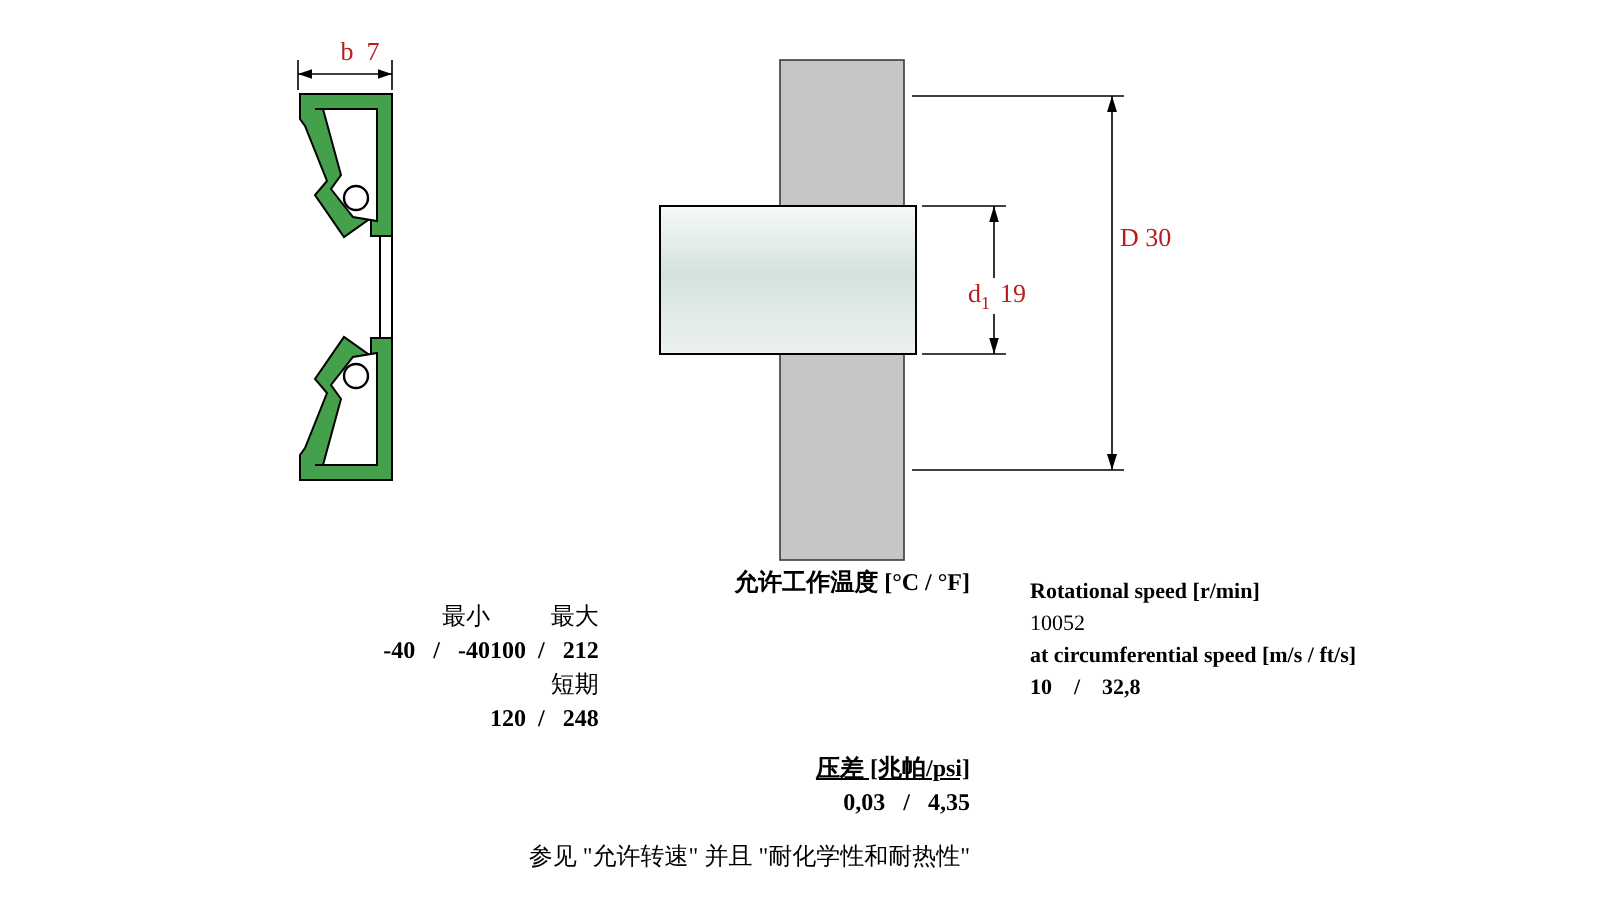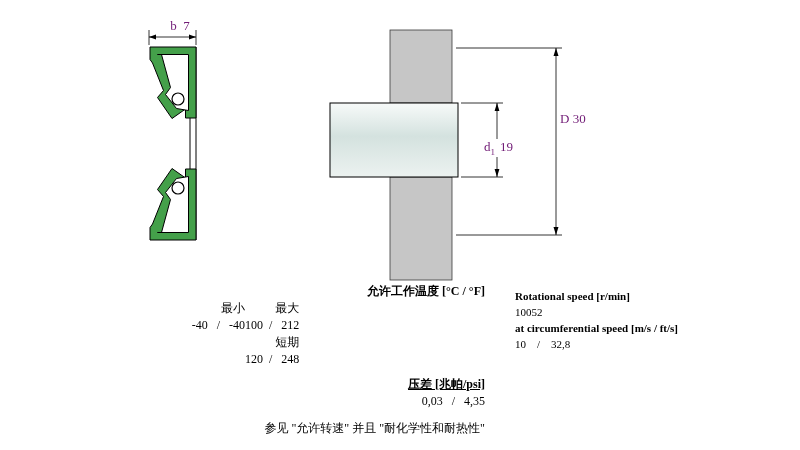--- a/index.html
+++ b/index.html
@@ -1,29 +1,29 @@
 <!DOCTYPE html>
 <html><head>
 <meta charset="utf-8">
 <style>
   * { margin:0; padding:0; box-sizing:border-box; }
   html,body { width:800px; height:450px; background:#ffffff; }
   body { font-family:"Liberation Serif", serif; color:#000; }
   .canvas { position:relative; width:800px; height:450px; background:#fff; overflow:hidden; }
   svg.drawings { position:absolute; left:0; top:0; }
-  .dim-label { position:absolute; font-size:13px; white-space:pre; color:#701a75; }
+  .dim-label { position:absolute; font-size:13px; white-space:pre; color:#b91c1c; }
   #label-b  { left:150px; top:18px; width:60px; text-align:center; }
   #label-D  { left:560px; top:111px; }
   #label-d1 { left:481px; top:139px; background:#fff; padding:0 3px; }
   #label-d1 sub { font-size:9px; }
   #label-d1 .dim-val { padding-left:5px; }
   .spec-left { position:absolute; left:145px; top:283px; width:340px; font-size:12px; line-height:17px;text-align:right; }
   .spec-right { position:absolute; left:515px; top:288px; width:260px; font-size:11px; line-height:16px; }
   .bold { font-weight:bold; }
-  .pre { white-space:pre; }
+  .pre { white-space:pre;font-weight:bold; }
   .temp-cols { display:flex; margin-top:0; }
   .temp-col1 { width:100px; }
   .pressure-title { margin-top:8px;text-decoration:underline; }
   .note-line { margin-top:10px; }
 </style>
 </head>
 <body>
 
 <div class="canvas">
 

